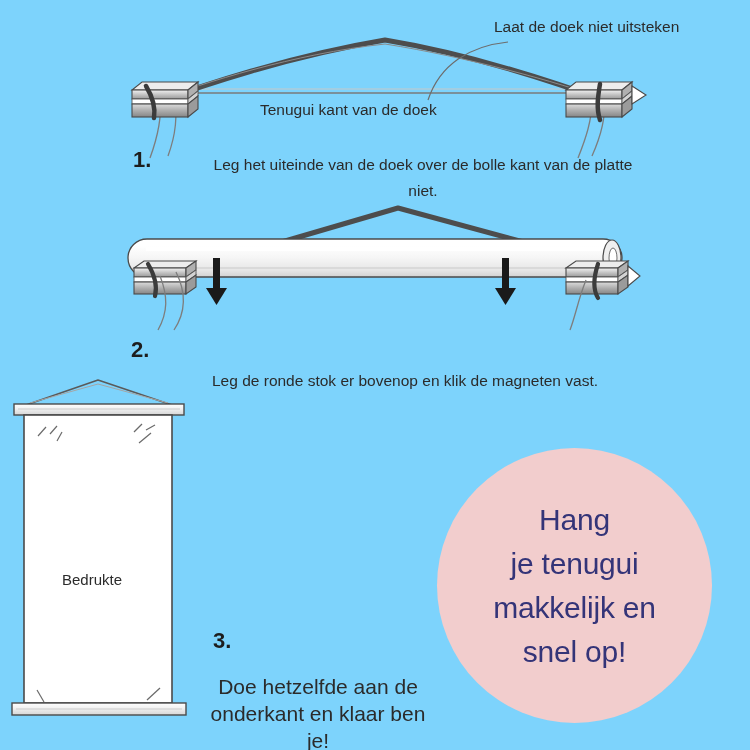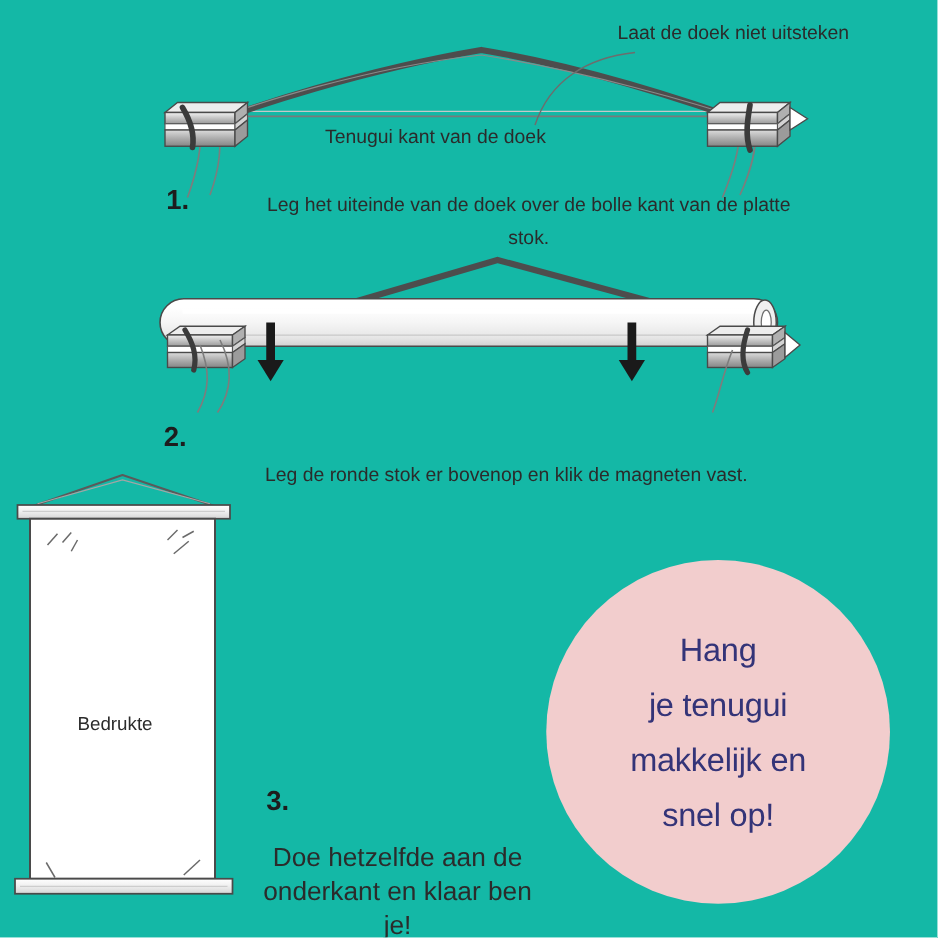--- a/index.html
+++ b/index.html
@@ -7,21 +7,21 @@
     padding: 0;
     background: #ffffff;
   }
   body {
     font-family: "Liberation Sans", sans-serif;
   }
   #page {
     position: relative;
     width: 750px;
     height: 750px;
-    background: #14b8a6;
+    background: #7dd3fc;
     overflow: hidden;
   }
   .svg-layer {
     position: absolute;
     left: 0;
     top: 0;
     width: 750px;
     height: 750px;
   }
   .txt {
@@ -103,21 +103,21 @@
     width: 275px;
     height: 275px;
     border-radius: 50%;
     background: #f2cdcd;
     display: flex;
     align-items: center;
     justify-content: center;
   }
   #promo-text {
     text-align: center;
-    font-size: 26px;
+    font-size: 30px;
     line-height: 44px;
     color: #343478;
     font-family: "Liberation Sans", sans-serif;
     white-space: pre-line;
     letter-spacing: -0.2px;
   }
 </style>
 </head>
 <body>
 
@@ -279,21 +279,21 @@
   </svg>
 
   <div class="txt" id="label-no-overhang">Laat de doek niet uitsteken</div>
 
   <div class="txt" id="label-printed-side">Tenugui kant van de doek</div>
 
   <div class="txt" id="step1-number">1.</div>
 
   <div class="txt" id="step1-caption">
     <span class="first-line">Leg het uiteinde van de doek over de bolle kant van de platte</span><br>
-    <span>stok.</span>
+    <span>niet.</span>
   </div>
 
   <div class="txt" id="step2-number">2.</div>
 
   <div class="txt" id="step2-caption">Leg de ronde stok er bovenop en klik de magneten vast.</div>
 
   <div class="txt" id="scroll-label">Bedrukte</div>
 
   <div class="txt" id="step3-number">3.</div>
 

